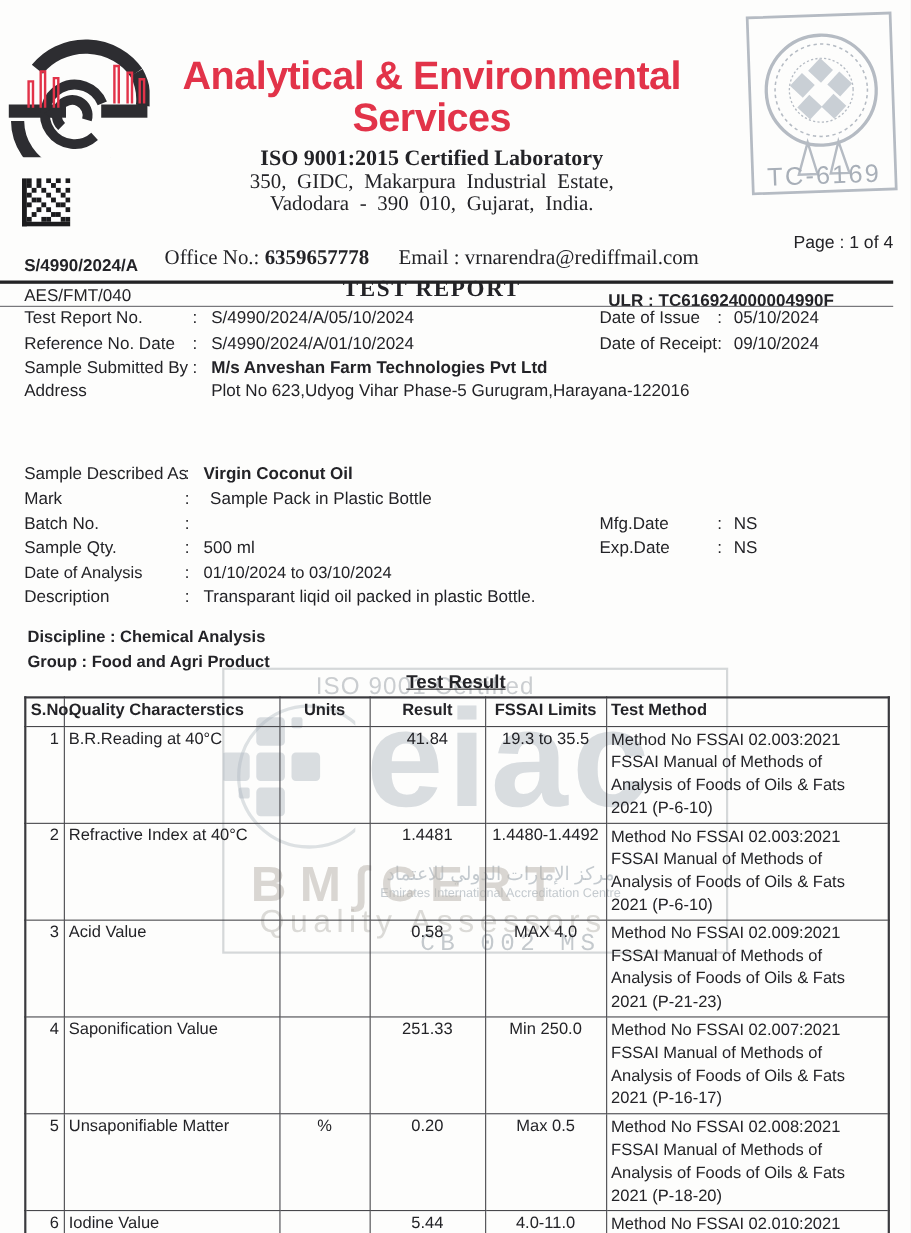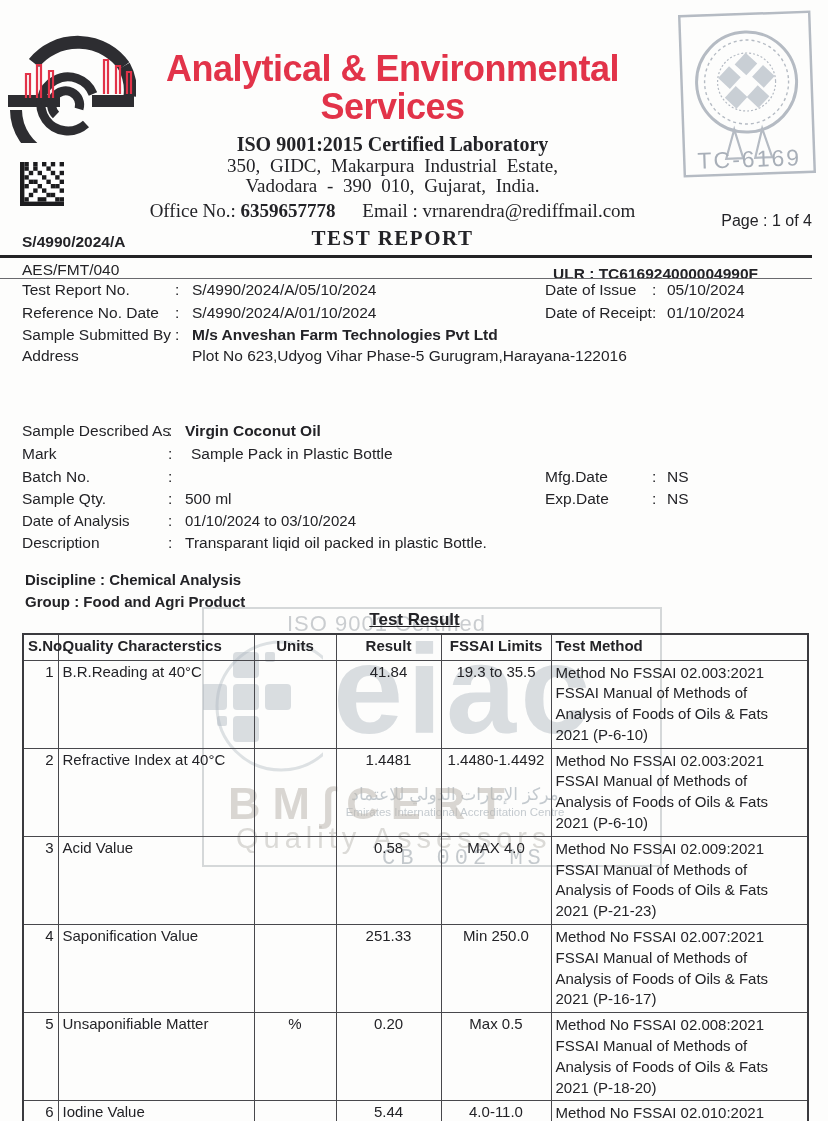--- a/index.html
+++ b/index.html
@@ -4,21 +4,21 @@
 <style>
   html,body{margin:0;padding:0;background:#e9e9e9;}
   .page{position:relative;width:828px;height:1121px;background:#fdfdfc;margin:0 auto;
         font-family:"Liberation Sans",sans-serif;color:#232327;overflow:hidden;}
   .abs{position:absolute;}
   
   .hdr-center{position:absolute;left:140px;top:50px;width:505px;text-align:center;}
   .org-title{font-size:36px;font-weight:700;letter-spacing:-0.5px;line-height:1.05;}
   .iso-line{font-family:"Liberation Serif",serif;font-weight:700;font-size:20px;margin-top:7px;}
   .addr{font-family:"Liberation Serif",serif;font-size:19px;word-spacing:5px;line-height:1.06;}
-  .office-line{font-family:"Liberation Serif",serif;font-size:19px;margin-top:4px;}
+  .office-line{font-family:"Liberation Serif",serif;font-size:19px;margin-top:28px;}
   .office-no{font-weight:700;}
   .email-gap{margin-left:22px;}
   .treport{font-family:"Liberation Serif",serif;font-size:21px;font-weight:700;letter-spacing:1.5px;margin-top:4px;}
   .page-num{position:absolute;top:212px;right:16px;font-size:16px;}
   
   .seal{position:absolute;left:680px;top:12px;transform:rotate(-2deg);opacity:.85;}
   
   .bold{font-weight:700;}
   .s-ref{left:22px;top:233px;font-size:15.5px;font-weight:700;}
   .ulr{left:553px;top:235px;font-size:15.5px;font-weight:700;margin-top:30px;}
@@ -210,21 +210,21 @@
     <span>05/10/2024</span>
   </div>
   <div class="row info" style="left:22px;top:304px;">
     <span class="lab">Reference No. Date</span>
     <span class="col">:</span>
     <span>S/4990/2024/A/01/10/2024</span>
   </div>
   <div class="row rright" style="top:304px;">
     <span class="lab">Date of Receipt</span>
     <span class="col">:</span>
-    <span>01/10/2024</span>
+    <span>09/10/2024</span>
   </div>
   <div class="row info" style="left:22px;top:326px;">
     <span class="lab">Sample Submitted By</span>
     <span class="col">:</span>
     <span class="bold">M/s Anveshan Farm Technologies Pvt Ltd</span>
   </div>
   <div class="row info" style="left:22px;top:347px;">
     <span class="lab">Address</span>
     <span class="col"></span>
     <span>Plot No 623,Udyog Vihar Phase-5 Gurugram,Harayana-122016</span>

